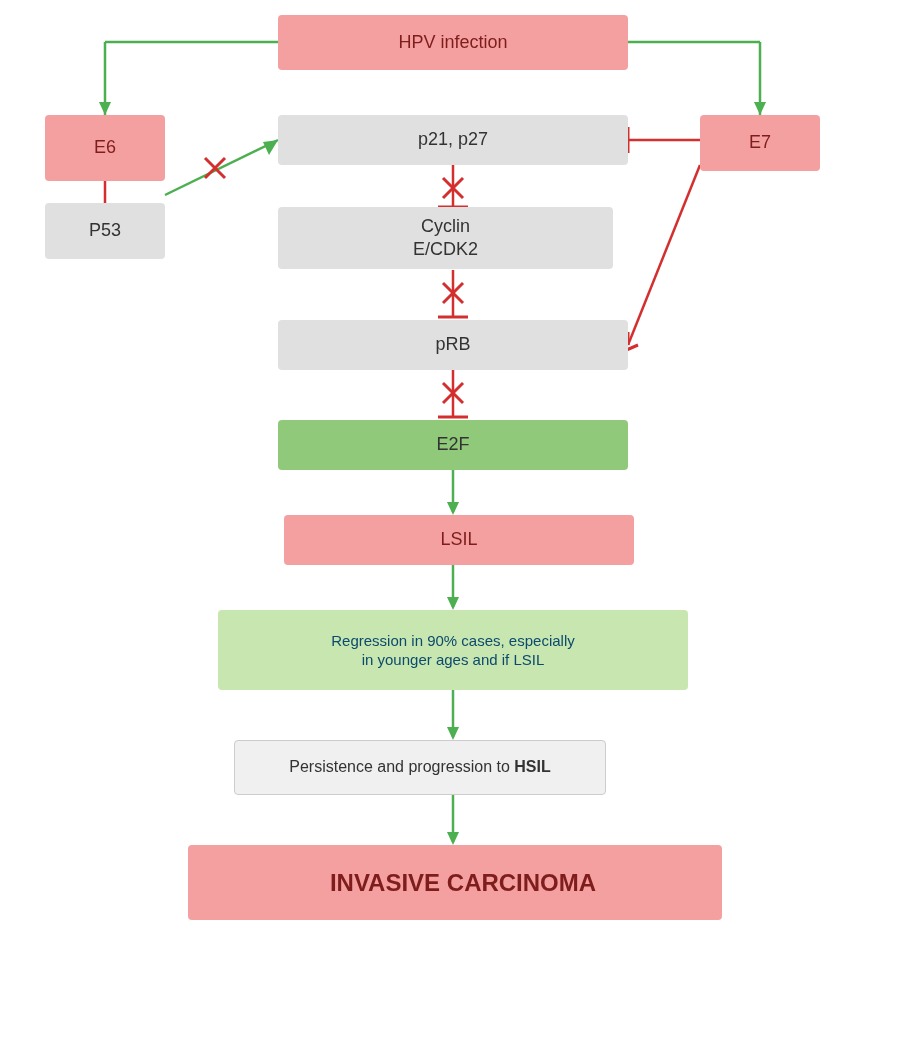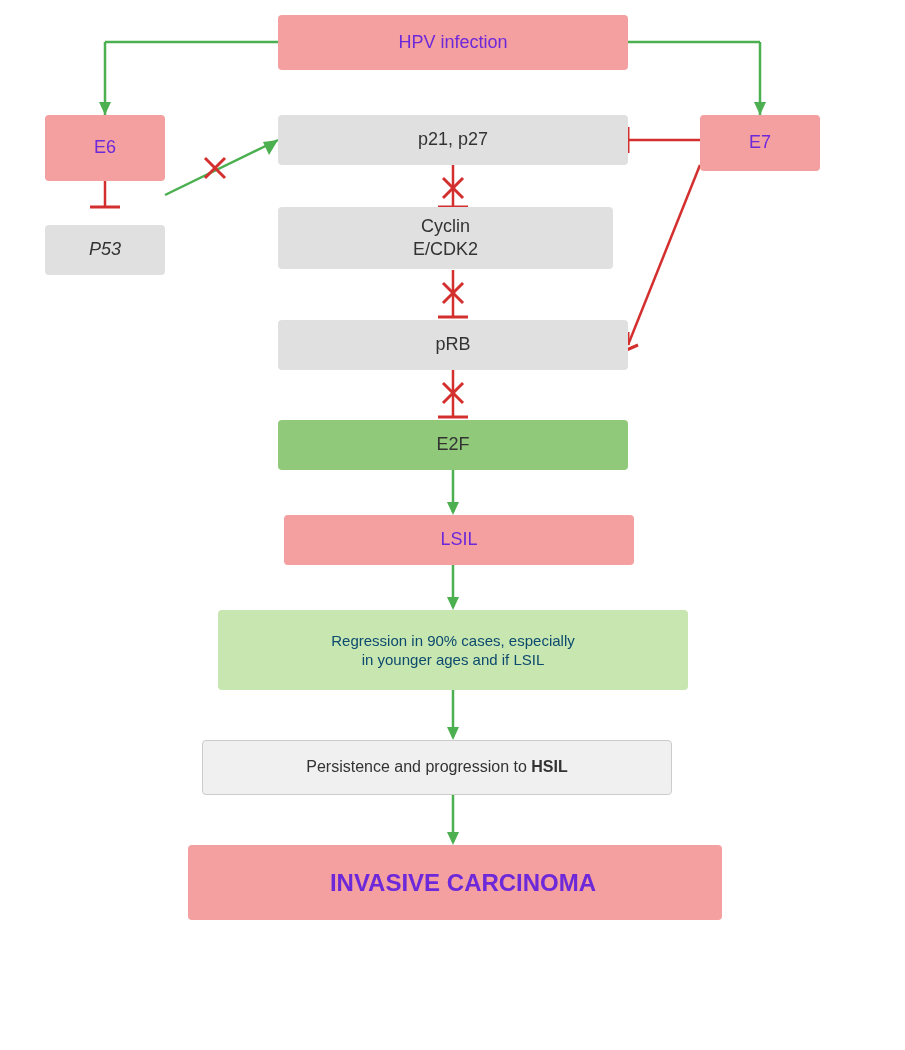--- a/index.html
+++ b/index.html
@@ -27,21 +27,21 @@
       align-items: center;
       justify-content: center;
       text-align: center;
       border-radius: 4px;
       font-size: 18px;
       line-height: 1.3;
     }
 
     .box-pink {
       background-color: #f4a0a0;
-      color: #6d28d9;
+      color: #7f1d1d;
     }
 
     .box-gray {
       background-color: #e0e0e0;
       color: #333;
       justify-content: center;
     }
 
     .box-green {
       background-color: #90c97a;
@@ -149,21 +149,21 @@
   </div>
 
   <div class="box box-pink" style="left:45px; top:115px; width:120px; height:66px;">
     <span>E6</span>
   </div>
 
   <div class="box box-pink" style="left:700px; top:115px; width:120px; height:56px;">
     <span>E7</span>
   </div>
 
-  <div class="box box-gray" style="left:45px; top:225px; width:120px; height:50px;font-style:italic;">
+  <div class="box box-gray" style="left:45px; top:203px; width:120px; height:56px;">
     <span>P53</span>
   </div>
 
   <div class="box box-gray" style="left:278px; top:115px; width:350px; height:50px;">
     <span>p21, p27</span>
   </div>
 
   <div class="box box-gray" style="left:278px; top:207px; width:335px; height:62px;">
     <span style="white-space:pre-line;">Cyclin
 E/CDK2</span>
@@ -179,21 +179,21 @@
 
   <div class="box box-pink" style="left:284px; top:515px; width:350px; height:50px;">
     <span>LSIL</span>
   </div>
 
   <div class="box box-light-green" style="left:218px; top:610px; width:470px; height:80px; font-size:15px;">
     <span style="white-space:pre-line; text-align:center;">Regression in 90% cases, especially
 in younger ages and if LSIL</span>
   </div>
 
-  <div class="box box-light-gray" style="left:202px; top:740px; width:470px; height:55px; font-size:16px; border:1px solid #ccc;">
+  <div class="box box-light-gray" style="left:234px; top:740px; width:372px; height:55px; font-size:16px; border:1px solid #ccc;">
     <span>Persistence and progression to <strong>HSIL</strong></span>
   </div>
 
   <div class="box box-pink" style="left:188px; top:845px; width:534px; height:75px; font-size:24px; font-weight:bold;padding-left:16px;">
     <span>INVASIVE CARCINOMA</span>
   </div>
 
 </div>
 
 </body></html>

